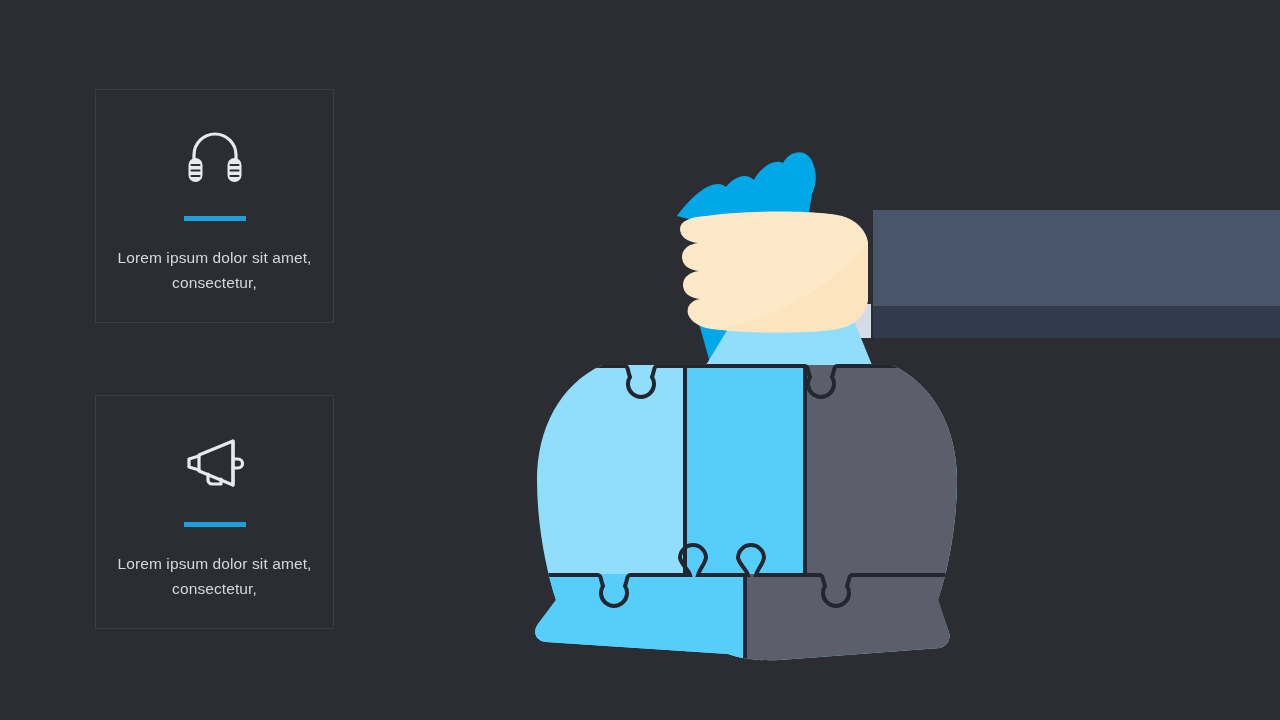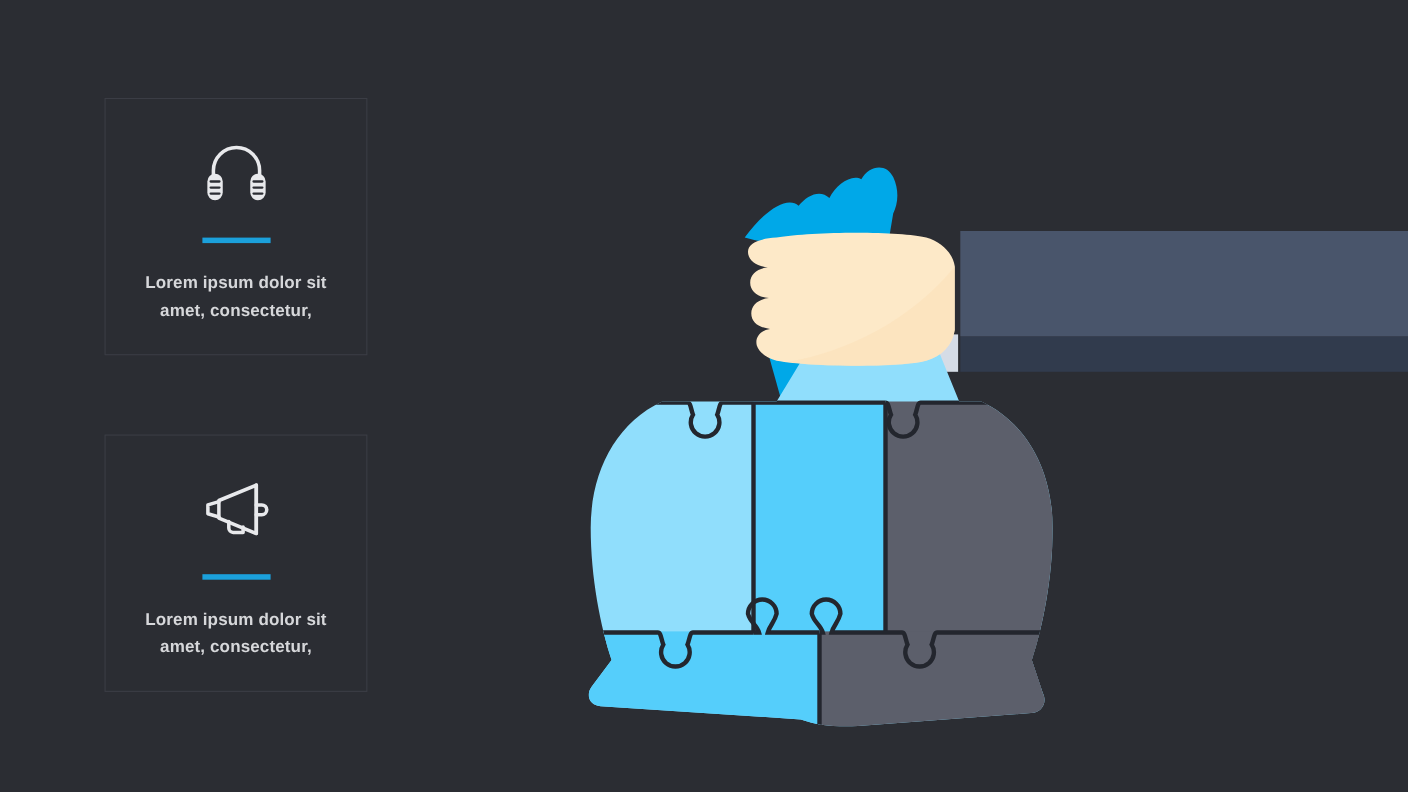--- a/index.html
+++ b/index.html
@@ -27,21 +27,20 @@
   
   .info-card {
     position: absolute;
     width: 239px;
     box-sizing: border-box;
     border: 1px solid #3b3d45;
     background: #2b2d33;
     display: flex;
     flex-direction: column;
     align-items: center;
-    font-weight: bold;
   }
   #card-1 { left: 95px; top: 89px;  height: 234px; }
   #card-2 { left: 95px; top: 395px; height: 234px; }
 
   .card-icon {
     margin-top: 32px;
     height: 72px;
     display: flex;
     align-items: center;
     justify-content: center;

